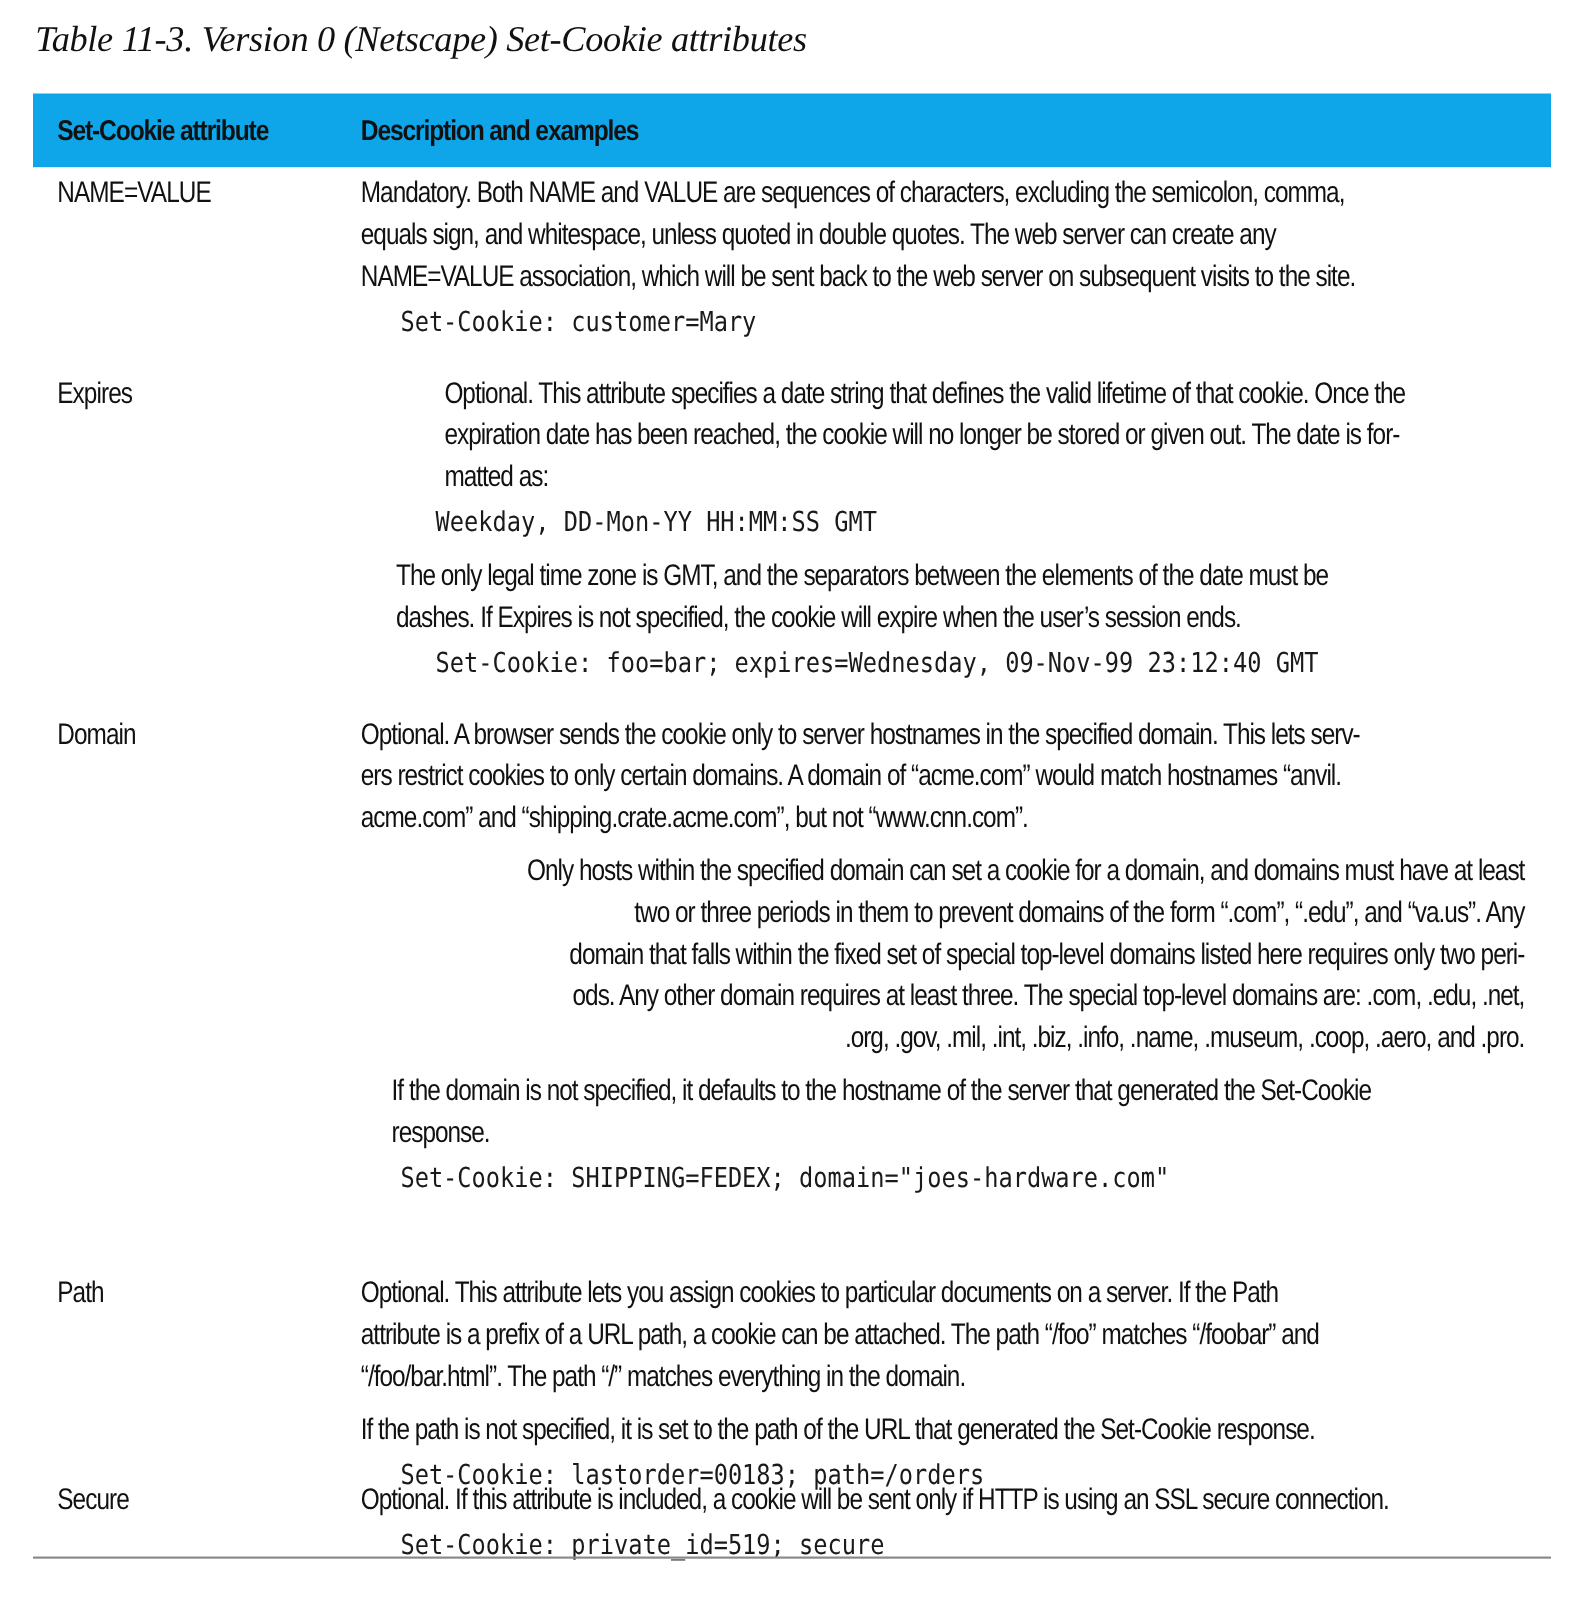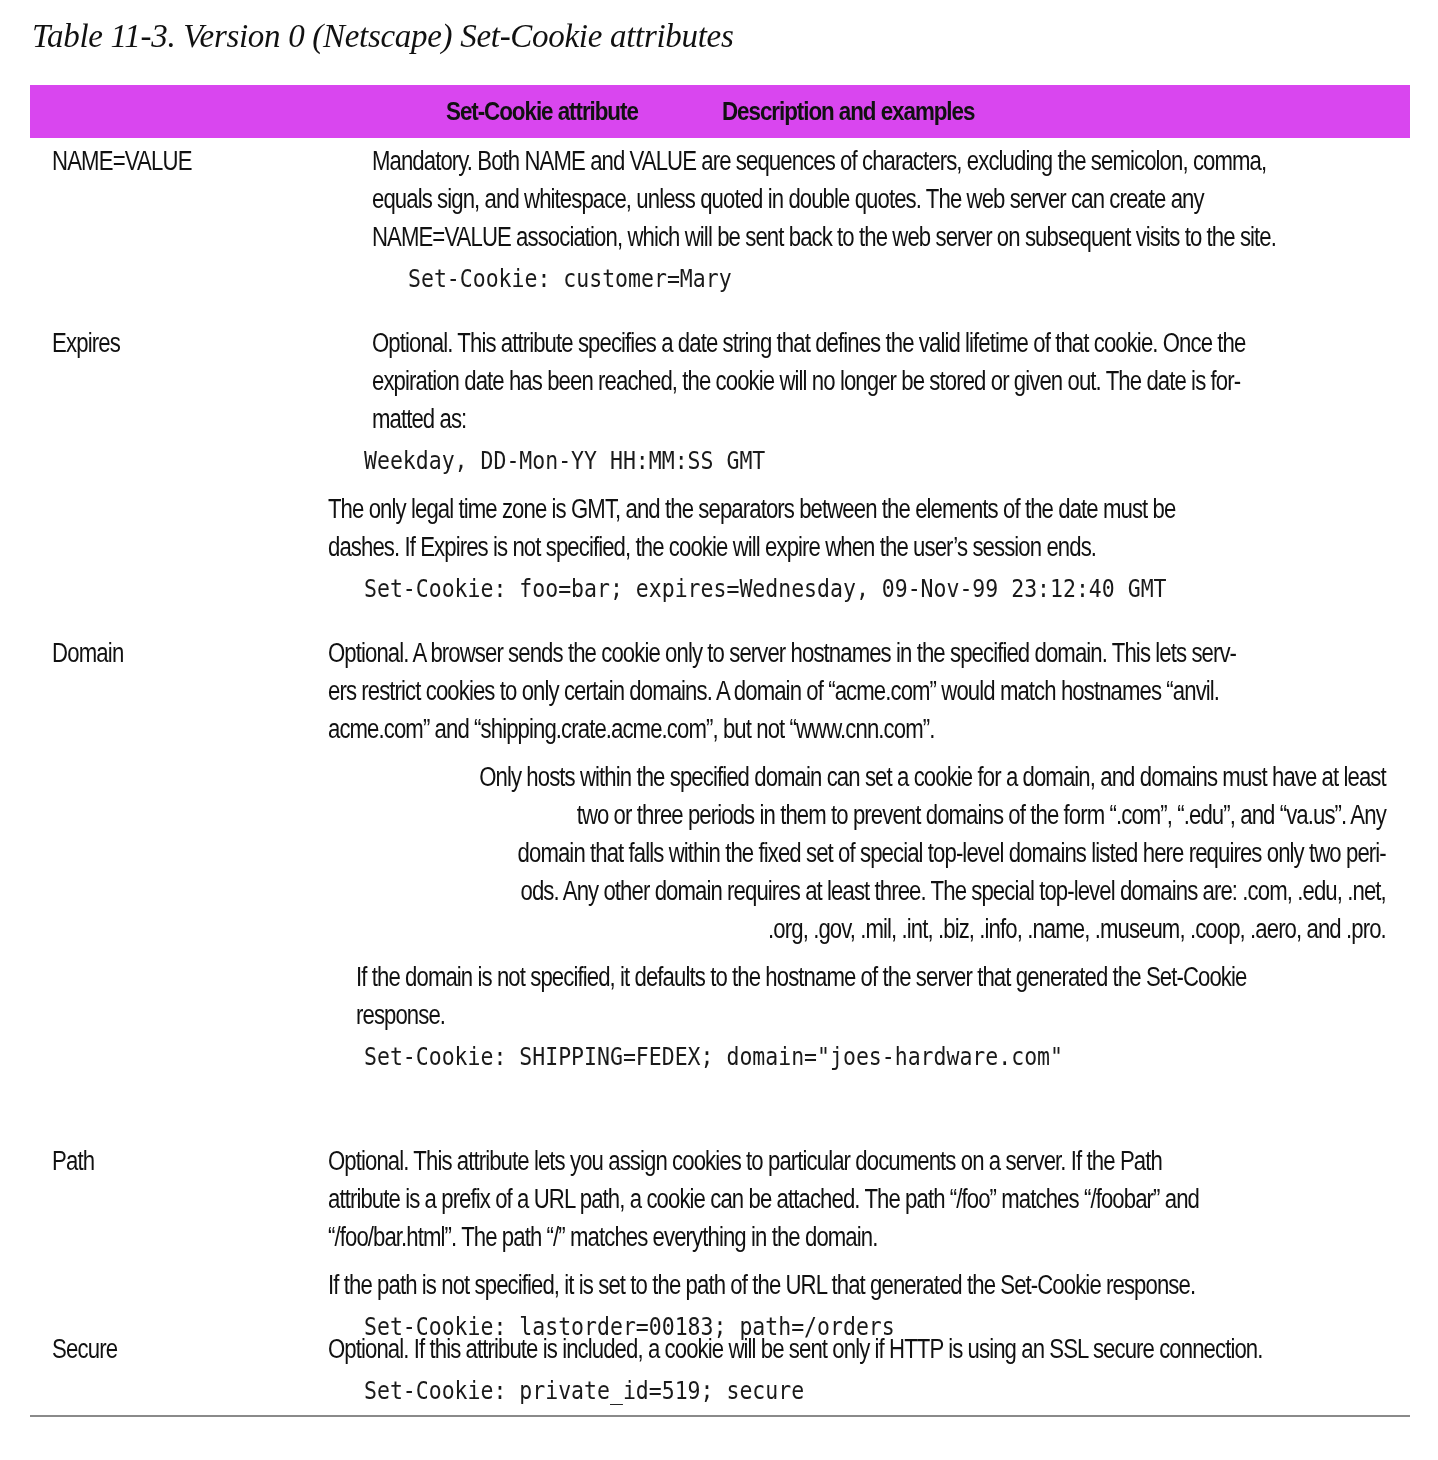--- a/index.html
+++ b/index.html
@@ -27,24 +27,23 @@
       text-align: center;
     }
     .table {
       position: absolute;
       left: 30px;
       top: 85px;
       width: 1380px;
     }
     .thead {
       display: flex;
-      background: #d946ef;
-      height: 53px;
+      background: #0ea5e9;
+      height: 67px;
       align-items: center;
-      justify-content: center;
     }
     .th {
       font-family: "Liberation Sans", "DejaVu Sans", sans-serif;
       font-weight: bold;
       font-size: 26px;
       letter-spacing: -1.2px;
       transform: scaleX(0.86);
       transform-origin: left center;
       white-space: nowrap;
     }
@@ -110,32 +109,32 @@
 <body>
 
 <div class="caption">Table 11-3. Version 0 (Netscape) Set-Cookie attributes</div>
 
 <div class="table">
   <div class="thead">
     <div class="th col1">Set-Cookie attribute</div>
     <div class="th col2">Description and examples</div>
   </div>
   <div id="tbody" style="position: relative;">
-      <div class="row" style="position: absolute; left: 0px; top: 4px; width: 1380px; gap: 44px;">
+      <div class="row" style="position: absolute; left: 0px; top: 4px; width: 1380px;">
         <div class="attr"><span>NAME=VALUE</span></div>
         <div class="desc">
           <div class="para-wrap" style="height: 114px;">
             <div class="para" style="white-space: nowrap;">Mandatory. Both NAME and VALUE are sequences of characters, excluding the semicolon, comma,</div>
             <div class="para" style="white-space: nowrap;">equals sign, and whitespace, unless quoted in double quotes. The web server can create any</div>
             <div class="para" style="white-space: nowrap;">NAME=VALUE association, which will be sent back to the web server on subsequent visits to the site.</div>
           </div>
           <div class="code" style="margin-top: 6px; height: 38px;">Set-Cookie: customer=Mary</div>
         </div>
       </div>
-      <div class="row" style="position: absolute; left: 0px; top: 186px; width: 1380px;">
+      <div class="row" style="position: absolute; left: 0px; top: 186px; width: 1380px; gap: 32px;">
         <div class="attr"><span>Expires</span></div>
         <div class="desc">
           <div class="para-wrap" style="height: 114px; margin-left: 44px;">
             <div class="para" style="white-space: nowrap;">Optional. This attribute specifies a date string that defines the valid lifetime of that cookie. Once the</div>
             <div class="para" style="white-space: nowrap;">expiration date has been reached, the cookie will no longer be stored or given out. The date is for-</div>
             <div class="para" style="white-space: nowrap;">matted as:</div>
           </div>
           <div class="code" style="margin-top: 6px; height: 38px;">Weekday, DD-Mon-YY HH:MM:SS GMT</div>
           <div class="para-wrap" style="height: 76px; margin-top: 8px;">
             <div class="para" style="white-space: nowrap;">The only legal time zone is GMT, and the separators between the elements of the date must be</div>

